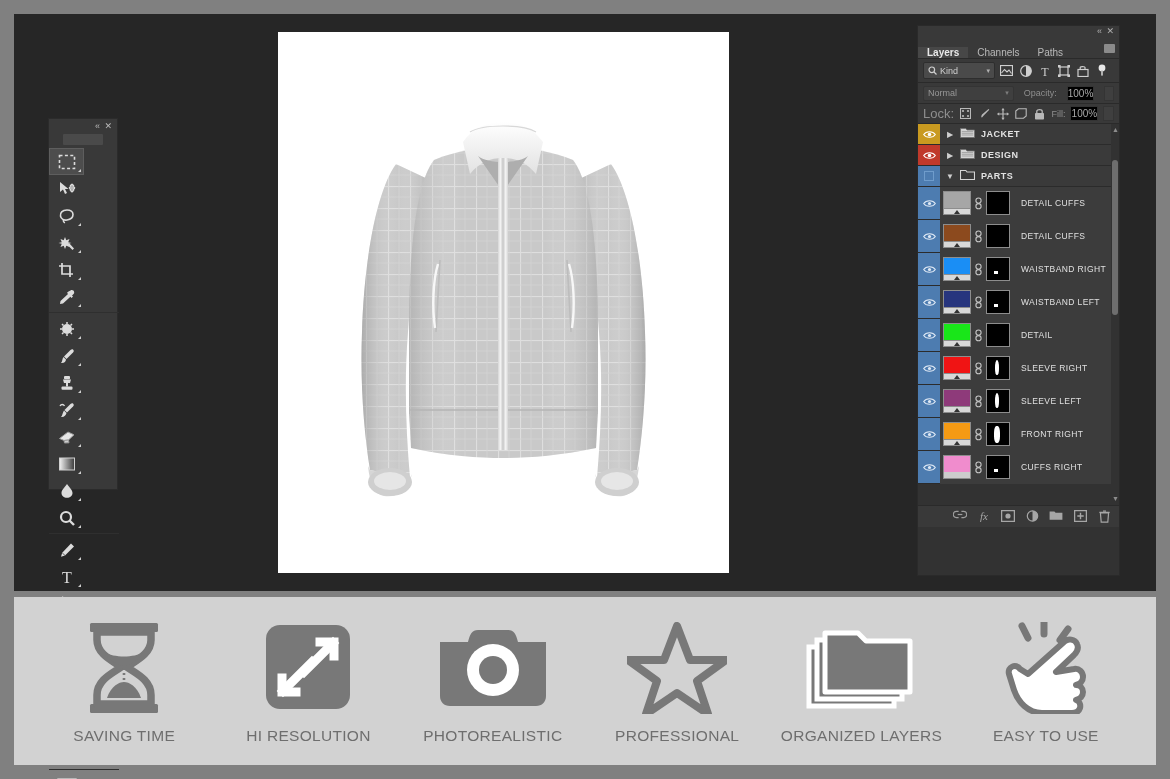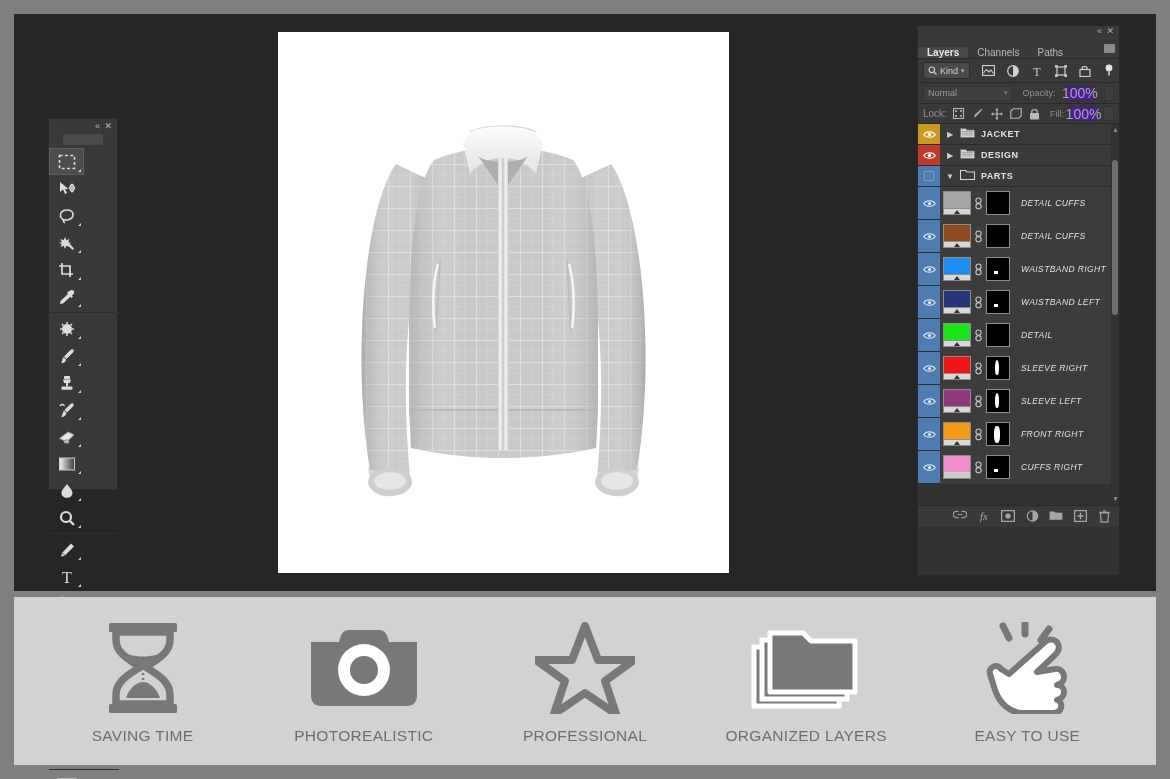--- a/index.html
+++ b/index.html
@@ -103,21 +103,21 @@
     font-size: 10px; color: #b9b9b9; cursor: pointer;
   }
   .lp-tab.active { background: #474747; color: #e8e8e8; font-weight: bold; }
   .lp-menu {
     position: absolute; right: 4px; top: 7px;
     width: 11px; height: 9px; background: #8a8a8a; border-radius: 1px; cursor: pointer;
   }
 
   .lp-filter {
     height: 24px; background: #393939;
-    display: flex; align-items: center; gap: 12px; padding: 0 5px;
+    display: flex; align-items: center; gap: 4px; padding: 0 5px;
     border-bottom: 1px solid #2a2a2a;
   }
   .kind-select {
     width: 72px; height: 17px; background: #4a4a4a;
     border: 1px solid #2e2e2e; border-radius: 2px;
     display: flex; align-items: center; gap: 3px; padding: 0 4px;
     font-size: 9px; color: #cfcfcf; cursor: pointer;
   }
   .kind-select .chev { margin-left: auto; font-size: 7px; color: #b0b0b0; }
   .filt-ico { width: 15px; height: 15px; display: flex; align-items: center; justify-content: center; cursor: pointer; }
@@ -129,35 +129,35 @@
   }
   .blend-mode {
     width: 104px; height: 15px; background: #3f3f3f;
     border: 1px solid #343434; border-radius: 2px;
     display: flex; align-items: center; padding: 0 4px;
     font-size: 9px; color: #989898; cursor: pointer;
   }
   .blend-mode .chev { margin-left: auto; font-size: 7px; color: #7d7d7d; }
   .op-label { font-size: 9px; color: #8e8e8e; }
   .op-val {
-    width: 29px; height: 15px; background: #4c1d95; border: 1px solid #343434;
-    font-size: 14px; color: #a8a8a8; display: flex; align-items: center; justify-content: center;
+    width: 29px; height: 15px; background: #000000; border: 1px solid #343434;
+    font-size: 10px; color: #a8a8a8; display: flex; align-items: center; justify-content: center;
     cursor: text;
   }
   .op-stepper {
     width: 11px; height: 15px; background: #3f3f3f; border: 1px solid #343434;
     cursor: pointer;
   }
 
   .lp-lock {
     height: 20px; background: #393939;
     display: flex; align-items: center; padding: 0 5px; gap: 5px;
     border-bottom: 1px solid #2a2a2a;
   }
-  .lock-label { font-size: 10px; color: #8e8e8e; }
+  .lock-label { font-size: 13px; color: #8e8e8e; }
   .lock-ico { width: 14px; height: 14px; display: flex; align-items: center; justify-content: center; cursor: pointer; }
   .fill-label { font-size: 9px; color: #8e8e8e; margin-left: auto; }
 
   
   .lp-list {
     position: relative;
     height: 381px; overflow: hidden; background: #323232;
   }
   .layer-row {
     display: flex; align-items: center;
@@ -202,21 +202,21 @@
     border-right: 3px solid transparent; border-bottom: 4px solid #333;
   }
   .linkico { width: 9px; display: flex; align-items: center; justify-content: center; }
   .mask {
     width: 24px; height: 24px; background: #000; border: 1px solid #8d8d8d;
     position: relative; overflow: hidden;
   }
   .mask .mk { position: absolute; background: #fff; }
   .layer-name {
     font-size: 8.5px; color: #e0e0e0; letter-spacing: .4px;
-    margin-left: 8px; white-space: nowrap; font-style: italic;
+    margin-left: 8px; white-space: nowrap;
   }
   .lp-scroll {
     position: absolute; right: 0; top: 0; width: 8px; height: 100%;
     background: #323232; cursor: pointer;
   }
   .lp-scroll .thumbbar {
     position: absolute; left: 1px; top: 36px; width: 6px; height: 155px;
     background: #6e6e6e; border-radius: 3px;
   }
   .lp-scroll .up, .lp-scroll .dn {
@@ -984,20 +984,32 @@
             <rect x="5" y="82" width="68" height="9" rx="1.5" fill="#787878"></rect>
             <path d="M12 10 H66 V18 C66 33 48 40 42 45 C48 50 66 57 66 73 V82 H12 V73 C12 57 30 50 36 45 C30 40 12 33 12 18 Z" fill="none" stroke="#787878" stroke-width="7.5" stroke-linejoin="round"></path>
             <path d="M20 30 C28 36 50 36 58 30 C56 38 44 43 39 44 C34 43 22 38 20 30 Z" fill="#787878"></path>
             <path d="M22 76 C26 64 34 60 39 60 C44 60 52 64 56 76 Z" fill="#787878"></path>
             <path d="M39 46 V60" stroke="#787878" stroke-width="2.6" stroke-dasharray="2 3"></path>
           </svg>
         </div>
         <div class="flabel">SAVING TIME</div>
       </div>
 
+      <div class="feature">
+        <div class="ficon">
+          <svg width="88" height="92" viewBox="0 0 88 92">
+            <rect x="2" y="3" width="84" height="84" rx="14" fill="#787878"></rect>
+            <path d="M56 20 H70 V34" fill="none" stroke="#ffffff" stroke-width="9" stroke-linecap="square"></path>
+            <path d="M69 21 L40 50" stroke="#ffffff" stroke-width="9" stroke-linecap="square"></path>
+            <path d="M32 70 H18 V56" fill="none" stroke="#ffffff" stroke-width="9" stroke-linecap="square"></path>
+            <path d="M19 69 L48 40" stroke="#ffffff" stroke-width="9" stroke-linecap="square"></path>
+          </svg>
+        </div>
+        <div class="flabel">HI RESOLUTION</div>
+      </div>
 
       <div class="feature">
         <div class="ficon">
           <svg width="106" height="92" viewBox="0 0 106 92">
             <path d="M0 20 H28 C30 12 32 8 38 8 H68 C74 8 76 12 78 20 H106 V74 C106 80 102 84 96 84 H10 C4 84 0 80 0 74 Z" fill="#787878"></path>
             <circle cx="53" cy="48" r="26" fill="#ffffff"></circle>
             <circle cx="53" cy="48" r="14" fill="#787878"></circle>
           </svg>
         </div>
         <div class="flabel">PHOTOREALISTIC</div>

